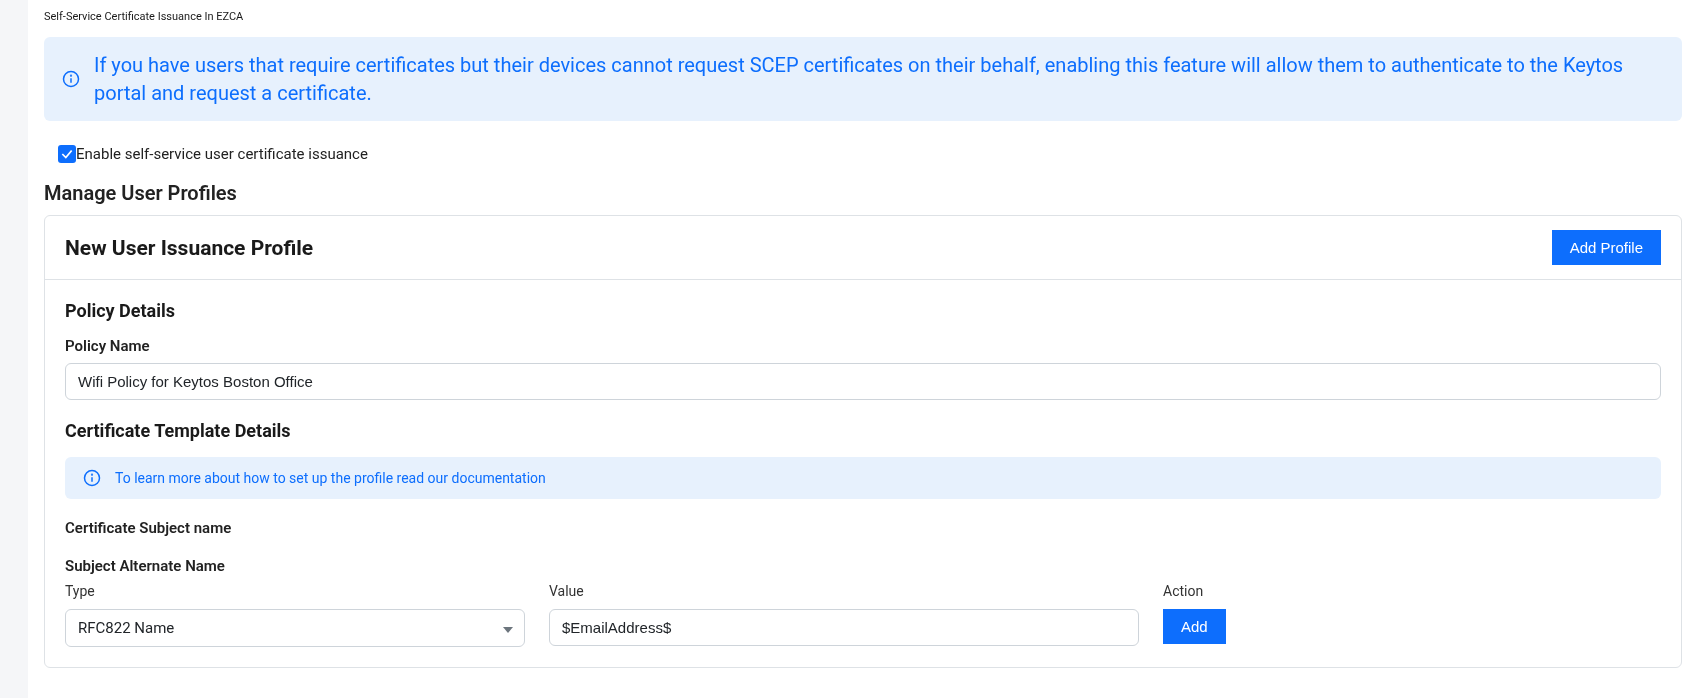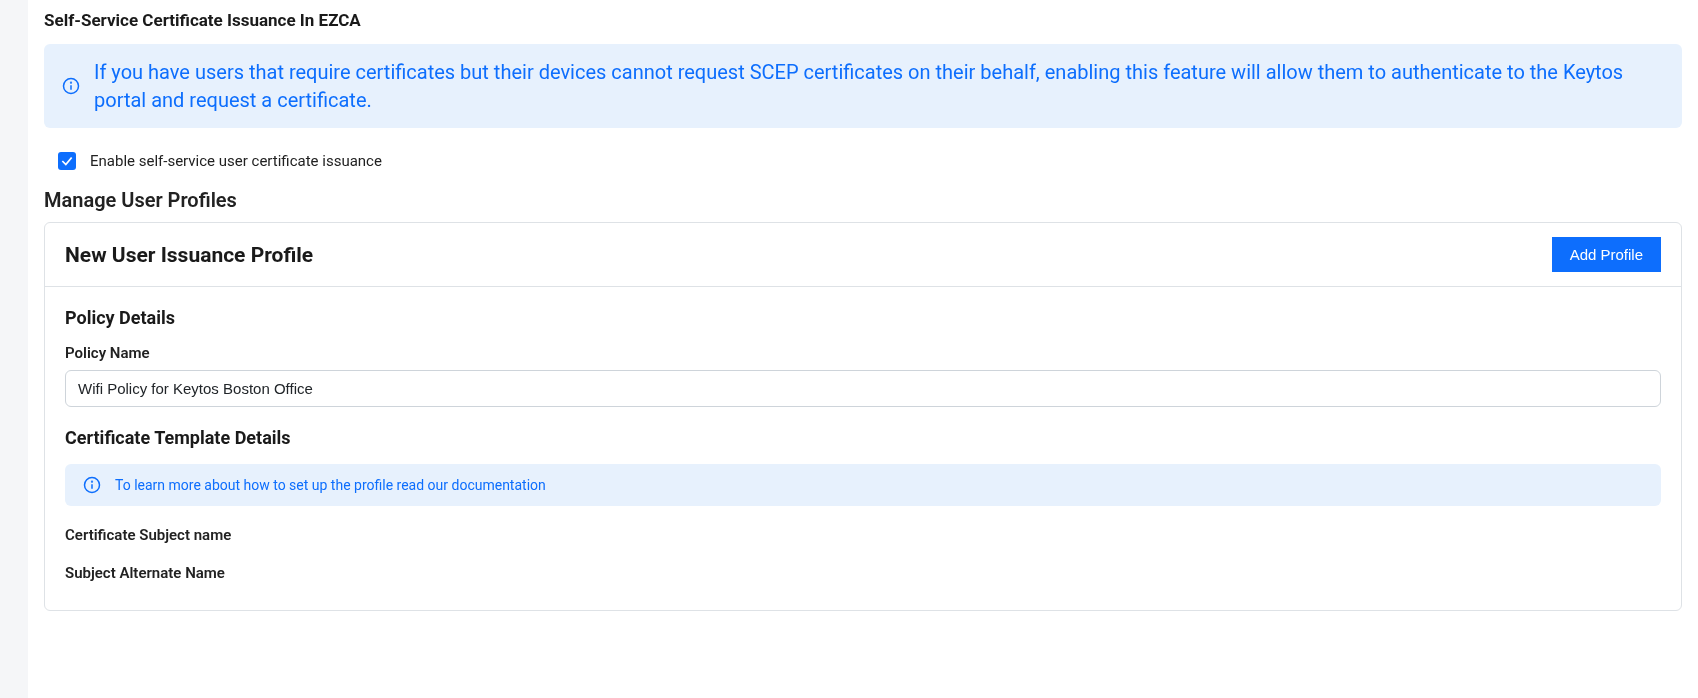--- a/index.html
+++ b/index.html
@@ -14,22 +14,22 @@
       font-size: 14px;
       padding: 0;
     }
     .page {
       background: #ffffff;
       margin-left: 28px;
       padding: 10px 16px 40px 16px;
       min-height: 698px;
     }
     .section-title {
-      font-size: 17px;
-      font-weight: 700;
+      font-size: 11px;
+      font-weight: 400;
       color: #1a1a1a;
       margin-bottom: 14px;
     }
     .info-banner {
       background: #e7f1fd;
       border-radius: 6px;
       padding: 14px 18px;
       display: flex;
       align-items: center;
       gap: 14px;
@@ -42,21 +42,21 @@
       color: #0d6efd;
     }
     .info-banner .text {
       color: #0d6efd;
       font-size: 20px;
       line-height: 1.4;
     }
     .checkbox-row {
       display: flex;
       align-items: center;
-      gap: 14px;
+      gap: 0;
       padding: 4px 14px 18px 14px;
     }
     .checkbox {
       width: 18px;
       height: 18px;
       background: #0d6efd;
       border-radius: 3px;
       display: flex;
       align-items: center;
       justify-content: center;
@@ -264,18 +264,47 @@
         </span>
         <span class="text">To learn more about how to set up the profile read our documentation</span>
       </div>
 
       <div class="mb-gap">
         <label class="field-label">Certificate Subject name</label>
       </div>
 
       <label class="field-label">Subject Alternate Name</label>
 
+      <div class="san-row">
+
+        <div class="san-col type">
+          <div class="col-label">Type</div>
+          <div class="select-wrap">
+            <div class="select">
+              <span>RFC822 Name</span>
+              <span class="caret">
+                <svg viewBox="0 0 10 6">
+                    <path d="M0 0l5 6 5-6z"></path>
+                  </svg>
+              </span>
+            </div>
+          </div>
+        </div>
+
+        <div class="san-col value">
+          <div class="col-label">Value</div>
+          <input type="text" class="text-input" value="$EmailAddress$" style="">
+        </div>
+
+        <div class="san-col action">
+          <div class="col-label">Action</div>
+          <div class="action-btn-wrap">
+            <button class="btn-primary">Add</button>
+          </div>
+        </div>
+
+      </div>
 
     </div>
 
   </div>
 
 </div>
 
 </body></html>

